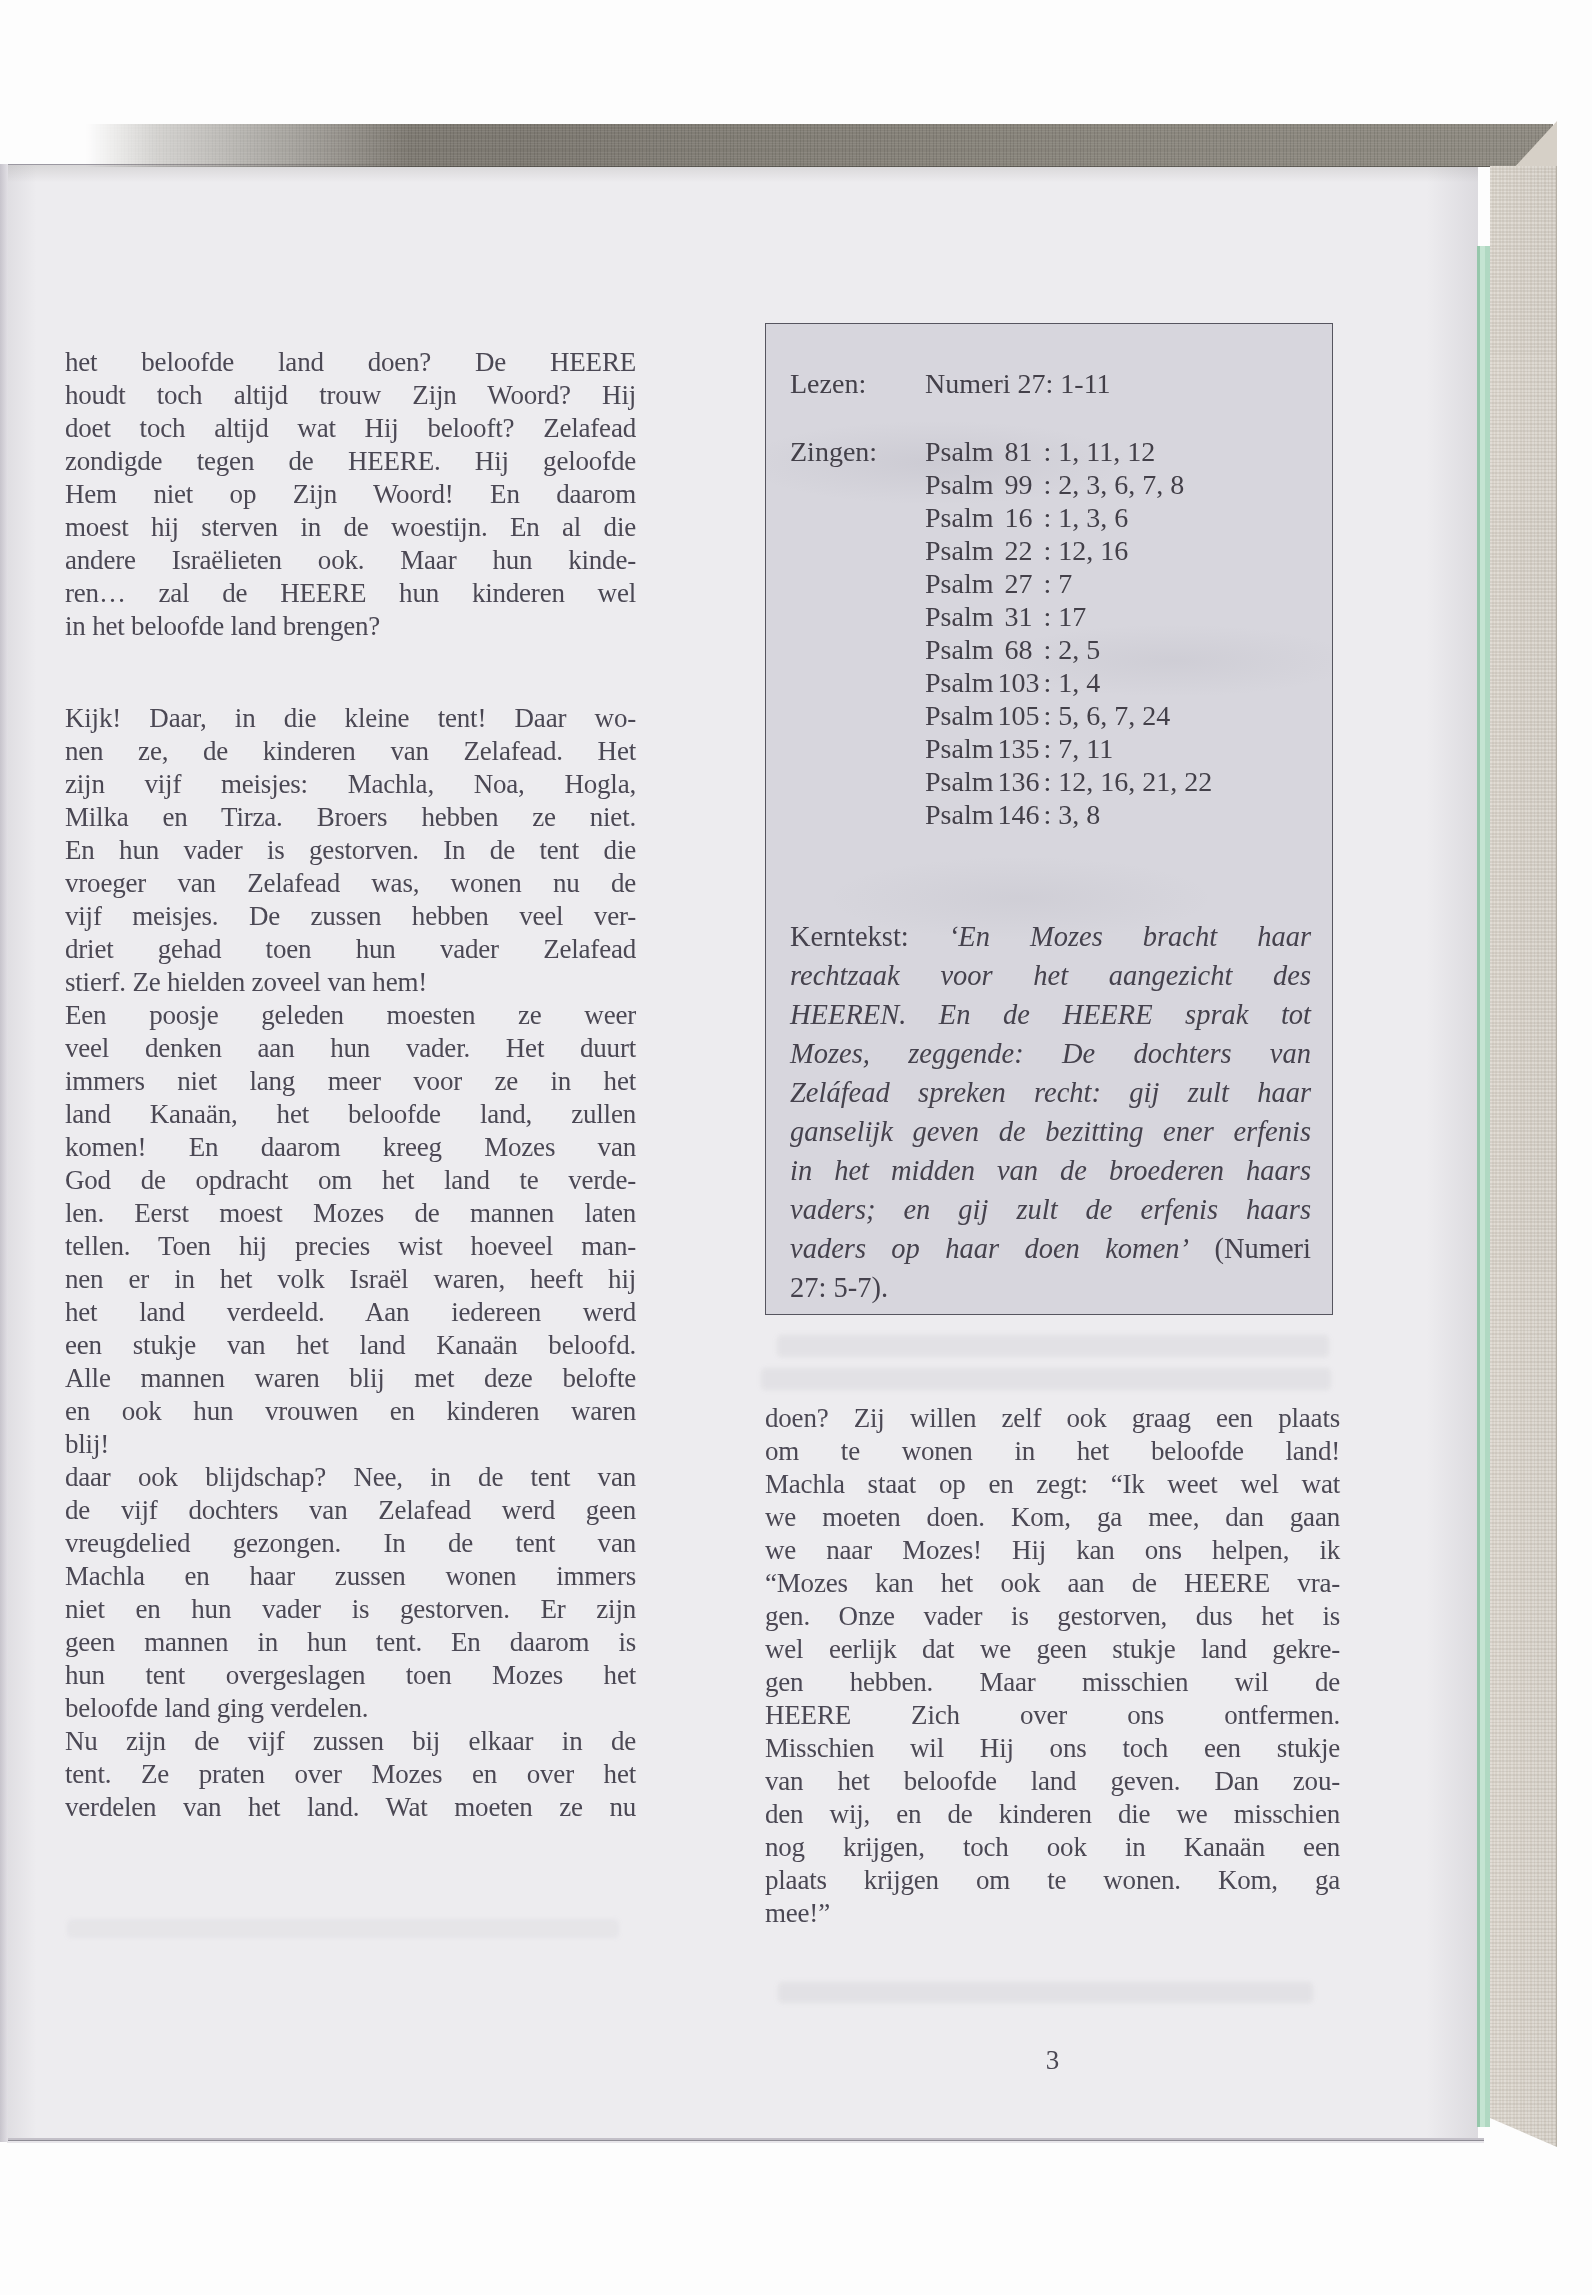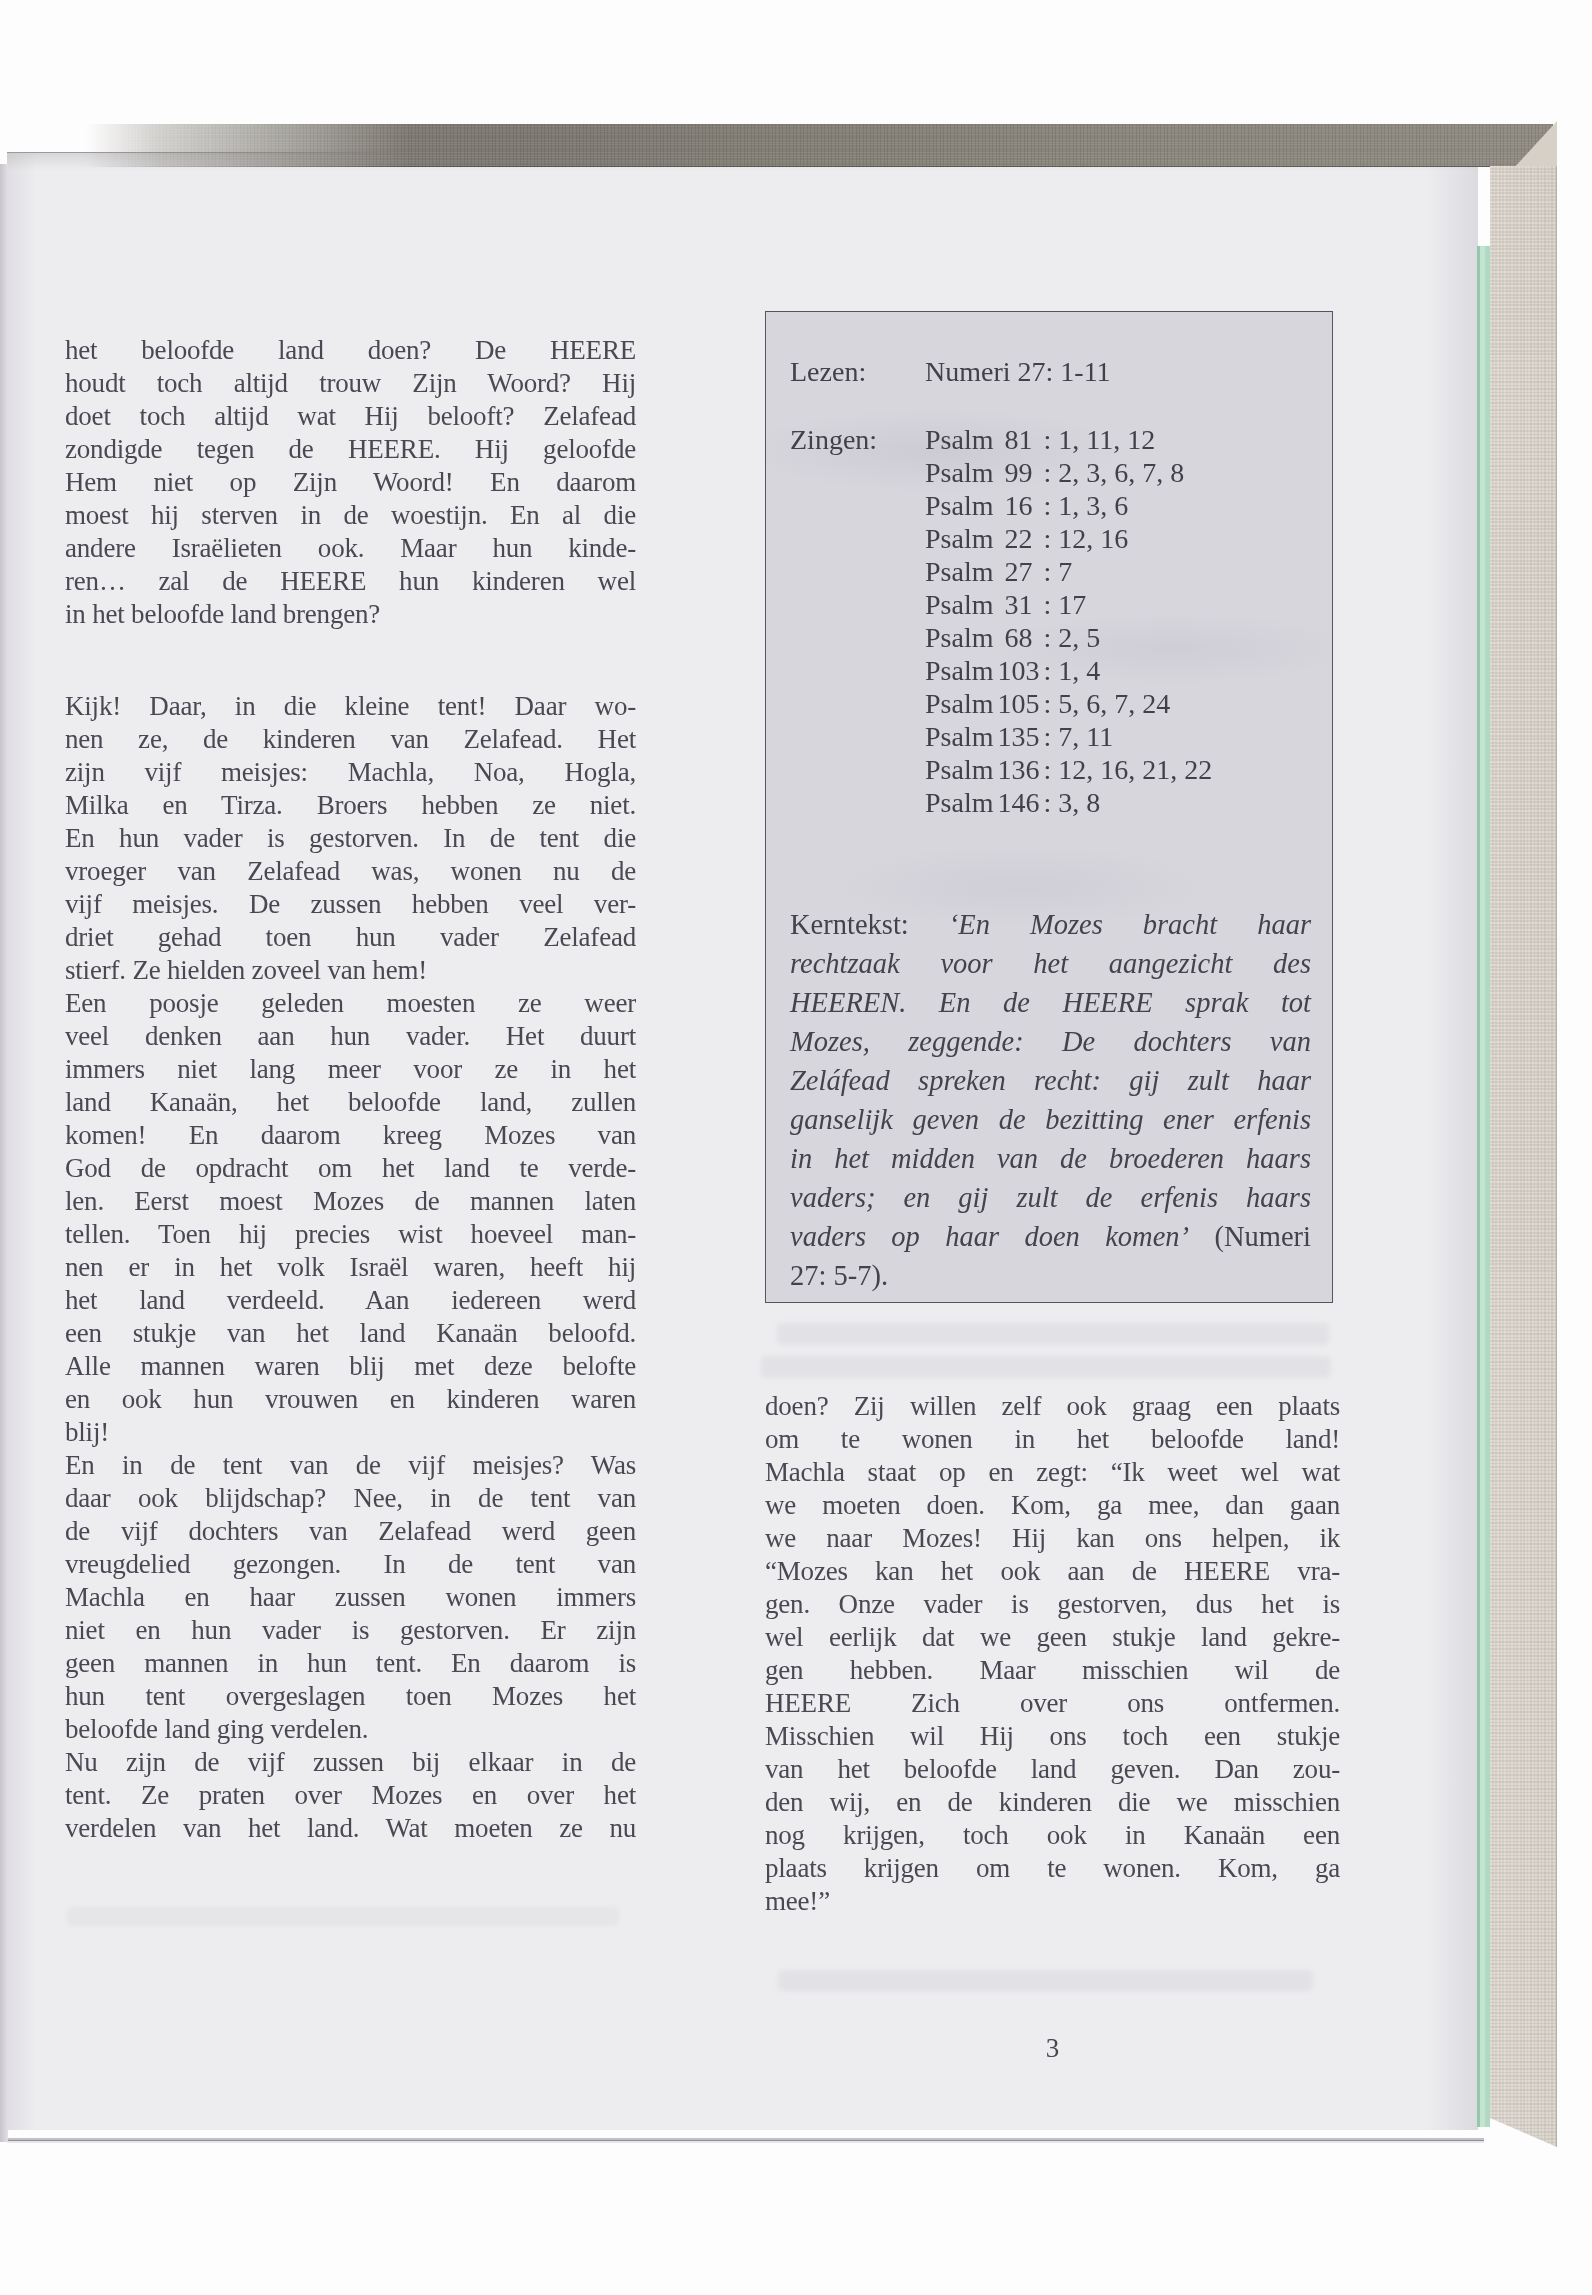--- a/index.html
+++ b/index.html
@@ -7,21 +7,21 @@
     width: 1592px; height: 2295px;
     background: #fdfdfd;
     font-family: "Liberation Serif", "DejaVu Serif", serif;
     position: relative;
     overflow: hidden;
   }
   .scan { position: absolute; inset: 0; }
 
   
   .page {
-    position: absolute; left: 7px; top: 152px;
+    position: absolute; left: 7px; top: 164px;
     width: 1471px; height: 1978px;
     background:
       linear-gradient(to right, rgba(150,147,157,.16) 0, rgba(150,147,157,0) 2%, rgba(150,147,157,0) 96.5%, rgba(150,147,157,.20) 100%),
       linear-gradient(to bottom, rgba(120,117,110,.18) 0, rgba(120,117,110,0) 17.3px),
       #edecef;
     border-top: 1.7px solid #9b98a1;
     box-sizing: border-box;
     text-decoration: underline;
   }
   .top-band {
@@ -163,21 +163,20 @@
           <div class="line">komen! En daarom kreeg Mozes van</div>
           <div class="line">God de opdracht om het land te verde-</div>
           <div class="line">len. Eerst moest Mozes de mannen laten</div>
           <div class="line">tellen. Toen hij precies wist hoeveel man-</div>
           <div class="line">nen er in het volk Israël waren, heeft hij</div>
           <div class="line">het land verdeeld. Aan iedereen werd</div>
           <div class="line">een stukje van het land Kanaän beloofd.</div>
           <div class="line">Alle mannen waren blij met deze belofte</div>
           <div class="line">en ook hun vrouwen en kinderen waren</div>
           <div class="line end">blij!</div>
-          <div class="line">En in de tent van de vijf meisjes? Was</div>
           <div class="line">daar ook blijdschap? Nee, in de tent van</div>
           <div class="line">de vijf dochters van Zelafead werd geen</div>
           <div class="line">vreugdelied gezongen. In de tent van</div>
           <div class="line">Machla en haar zussen wonen immers</div>
           <div class="line">niet en hun vader is gestorven. Er zijn</div>
           <div class="line">geen mannen in hun tent. En daarom is</div>
           <div class="line">hun tent overgeslagen toen Mozes het</div>
           <div class="line end">beloofde land ging verdelen.</div>
           <div class="line">Nu zijn de vijf zussen bij elkaar in de</div>
           <div class="line">tent. Ze praten over Mozes en over het</div>

